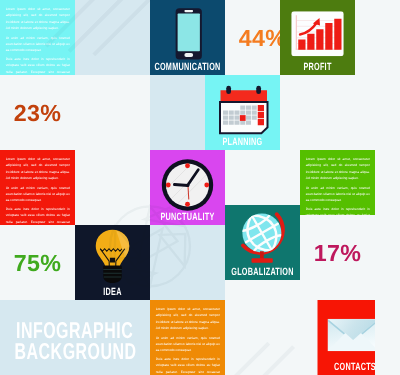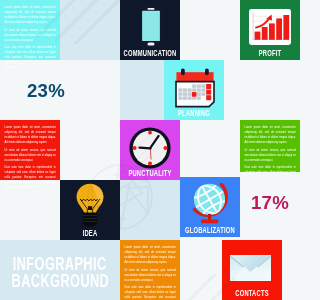--- a/index.html
+++ b/index.html
@@ -40,32 +40,35 @@
 <body>
 
 <div class="grid">
 
   <div class="cell tblock" style="left:0;top:0;background:#76f4f4">
     <p>Lorem ipsum dolor sit amet, consectetur adipisicing elit, sed do eiusmod tempor incididunt ut labore et dolore magna aliqua. Ad minim dolorum adipiscing sapien.</p>
     <p>Ut enim ad minim veniam, quis nostrud exercitation ullamco laboris nisi ut aliquip ex ea commodo consequat.</p>
     <p>Duis aute irure dolor in reprehenderit in voluptate velit esse cillum dolore eu fugiat nulla pariatur. Excepteur sint occaecat cupidatat non proident, sunt in culpa qui officia deserunt mollit anim id.</p>
   </div>
   <div class="cell" style="left:60px;top:0;background:#d6e8f0"></div>
-  <div class="cell tile" style="left:120px;top:0;background:#0f172a">
+  <div class="cell tile" style="left:120px;top:0;background:#0c4a6e">
     <span class="ic" style="left:18.5px;top:6px">
       <svg width="24" height="44" viewBox="0 0 24 44">
         <rect x="1.5" y="0.5" width="21.0" height="41.0" rx="3.0" fill="#14182f"></rect>
         <rect x="3.1" y="4.8" width="17.8" height="30.2" rx="0.6" fill="#8ce6e6"></rect>
         <rect x="8.5" y="2.0" width="7.0" height="1.7" rx="0.85" fill="#eef3f4"></rect>
         <rect x="8.5" y="36.4" width="7.0" height="3.2" rx="1.6" fill="#eef3f4"></rect>
       </svg>
     </span>
     <span class="lbl">COMMUNICATION</span>
   </div>
-  <div class="cell tile" style="left:240px;top:0;background:#15803d">
+  <div class="cell pct" style="left:180px;top:0;background:#f3f7f8;color:#f47c20">
+    <span>44%</span>
+  </div>
+  <div class="cell tile" style="left:224px;top:0;background:#4d7c0f">
     <span class="ic" style="left:9px;top:9px">
       <svg width="42" height="36" viewBox="0 0 42 36">
         <rect x="0" y="0" width="42" height="36" rx="2.4" fill="#fcfeff"></rect>
         <g stroke="#f3d9d9" stroke-width="0.45">
           <line x1="4.4" y1="7.4" x2="38.6" y2="7.4"></line>
           <line x1="4.4" y1="12.0" x2="38.6" y2="12.0"></line>
           <line x1="4.4" y1="16.6" x2="38.6" y2="16.6"></line>
           <line x1="4.4" y1="21.2" x2="38.6" y2="21.2"></line>
           <line x1="4.4" y1="25.8" x2="38.6" y2="25.8"></line>
         </g>
@@ -78,21 +81,21 @@
           <rect x="27.2" y="9.4" width="5.8" height="21.4"></rect>
           <rect x="34.4" y="6.0" width="5.8" height="24.8"></rect>
         </g>
         <path d="M7.0 18.6 C12.0 17.8 16.4 15.0 21.0 8.4" stroke="#ee1c15" stroke-width="1.9" fill="none" stroke-linecap="round"></path>
         <path d="M22.6 5.4 L23.0 11.4 L17.3 9.8 Z" fill="#ee1c15"></path>
       </svg>
     </span>
     <span class="lbl">PROFIT</span>
   </div>
 
-  <div class="cell pct" style="left:16px;top:60px;background:#f3f7f8;color:#0c4a6e">
+  <div class="cell pct" style="left:0;top:60px;background:#f3f7f8;color:#c2410c">
     <span>23%</span>
   </div>
   <div class="cell" style="left:120px;top:60px;background:#d6e8f0"></div>
   <div class="cell tile" style="left:164px;top:60px;background:#76f4f4">
     <span class="ic" style="left:10px;top:8px">
       <svg width="42" height="40" viewBox="0 0 42 40">
         <rect x="2.4" y="4.2" width="37.2" height="9.2" fill="#f42a1d"></rect>
         <rect x="7.0" y="0.6" width="3.8" height="6.6" rx="1.9" fill="#15182e"></rect>
         <rect x="31.0" y="0.6" width="3.8" height="6.6" rx="1.9" fill="#15182e"></rect>
         <path d="M1.2 12.8 H40.8 V34.2 L35.4 39.4 H1.2 Z" fill="#15182e"></path>
@@ -165,20 +168,23 @@
     </span>
     <span class="lbl">PUNCTUALITY</span>
   </div>
   <div class="cell" style="left:180px;top:120px;background:#f3f7f8"></div>
   <div class="cell tblock" style="left:240px;top:120px;background:#55bf00">
     <p>Lorem ipsum dolor sit amet, consectetur adipisicing elit, sed do eiusmod tempor incididunt ut labore et dolore magna aliqua. Ad minim dolorum adipiscing sapien.</p>
     <p>Ut enim ad minim veniam, quis nostrud exercitation ullamco laboris nisi ut aliquip ex ea commodo consequat.</p>
     <p>Duis aute irure dolor in reprehenderit in voluptate velit esse cillum dolore eu fugiat nulla pariatur. Excepteur sint occaecat cupidatat non proident, sunt in culpa qui officia deserunt mollit anim id.</p>
   </div>
 
+  <div class="cell pct" style="left:0;top:180px;background:#f3f7f8;color:#3faa1e">
+    <span>75%</span>
+  </div>
   <div class="cell tile" style="left:60px;top:180px;background:#0f172a">
     <span class="ic" style="left:15px;top:3px">
       <svg width="30" height="44" viewBox="0 0 30 44">
         <path d="M15 0.8 C22.6 0.8 28.4 6.5 28.4 13.8 C28.4 18.8 25.6 22.0 23.2 25.4
                  C21.6 27.6 21.0 29.0 20.8 30.6 H9.2 C9.0 29.0 8.4 27.6 6.8 25.4
                  C4.4 22.0 1.6 18.8 1.6 13.8 C1.6 6.5 7.4 0.8 15 0.8 Z" fill="#f2ad16"></path>
         <path d="M18.0 1.4 C23.8 3.0 28.4 7.8 28.4 13.8 C28.4 17.6 26.8 20.4 25.0 23.0 Z" fill="#f7c24c" opacity="0.75"></path>
         <g stroke="#111111" stroke-width="0.85" fill="none" stroke-linejoin="miter">
           <path d="M5.2 16.0 l1.75 2.0 l1.75 -2.0 l1.75 2.0 l1.75 -2.0 l1.75 2.0 l1.75 -2.0 l1.75 2.0 l1.75 -2.0 l1.75 2.0 l1.55 -2.0"></path>
           <path d="M5.2 16.0 L12.3 25.9"></path>
@@ -193,21 +199,21 @@
         <g stroke="#7df0f0" stroke-width="0.45" opacity="0.30">
           <line x1="7.7" y1="32.6" x2="22.3" y2="32.6"></line>
           <line x1="7.7" y1="35.6" x2="22.3" y2="35.6"></line>
           <line x1="8.0" y1="38.6" x2="22.0" y2="38.6"></line>
         </g>
       </svg>
     </span>
     <span class="lbl">IDEA</span>
   </div>
   <div class="cell" style="left:120px;top:180px;background:#d6e8f0"></div>
-  <div class="cell tile" style="left:180px;top:177px;background:#3b82f6">
+  <div class="cell tile" style="left:180px;top:164px;background:#0f766e">
     <span class="ic" style="left:9px;top:4px">
       <svg width="44" height="44" viewBox="0 0 44 44">
         <path d="M32.4 3.4 A18.2 18.2 0 1 1 5.4 28.4" stroke="#e01b14" stroke-width="3.2" fill="none" stroke-linecap="round"></path>
         <circle cx="20.5" cy="18.4" r="15.6" fill="#7fe6ee"></circle>
         <clipPath id="gclip">
             <circle cx="20.5" cy="18.4" r="15.6"></circle>
           </clipPath>
         <g clip-path="url(#gclip)" stroke="#fbfdfd" stroke-width="1.9" fill="none" stroke-linecap="round" transform="rotate(-30 20.5 18.4)">
 
           <path d="M20.5 2.0 C12.4 7.0 9.6 13.4 9.6 18.4 C9.6 23.4 12.4 29.8 20.5 34.8"></path>
@@ -231,21 +237,21 @@
   <div class="cell title" style="left:0;top:240px;background:#d6e8f0">
     <div class="l1">INFOGRAPHIC</div>
     <div>BACKGROUND</div>
   </div>
   <div class="cell tblock" style="left:120px;top:240px;background:#ef8a05">
     <p>Lorem ipsum dolor sit amet, consectetur adipisicing elit, sed do eiusmod tempor incididunt ut labore et dolore magna aliqua. Ad minim dolorum adipiscing sapien.</p>
     <p>Ut enim ad minim veniam, quis nostrud exercitation ullamco laboris nisi ut aliquip ex ea commodo consequat.</p>
     <p>Duis aute irure dolor in reprehenderit in voluptate velit esse cillum dolore eu fugiat nulla pariatur. Excepteur sint occaecat cupidatat non proident, sunt in culpa qui officia deserunt mollit anim id.</p>
   </div>
   <div class="cell" style="left:180px;top:240px;background:#f3f7f8"></div>
-  <div class="cell tile" style="left:222px;top:240px;background:#f71505">
+  <div class="cell tile" style="left:254px;top:240px;background:#f71505">
     <span class="ic" style="left:8px;top:15px">
       <svg width="41" height="26" viewBox="0 0 41 26">
         <defs>
           <linearGradient id="envg" x1="0" y1="0" x2="0.35" y2="1">
             <stop offset="0" stop-color="#cfe7ee"></stop>
               <stop offset="1" stop-color="#f5fbfd"></stop>
           </linearGradient>
           <linearGradient id="flapg" x1="0" y1="0" x2="1" y2="0.3">
             <stop offset="0" stop-color="#e9f5f9"></stop>
               <stop offset="0.55" stop-color="#cbe4ec"></stop>

